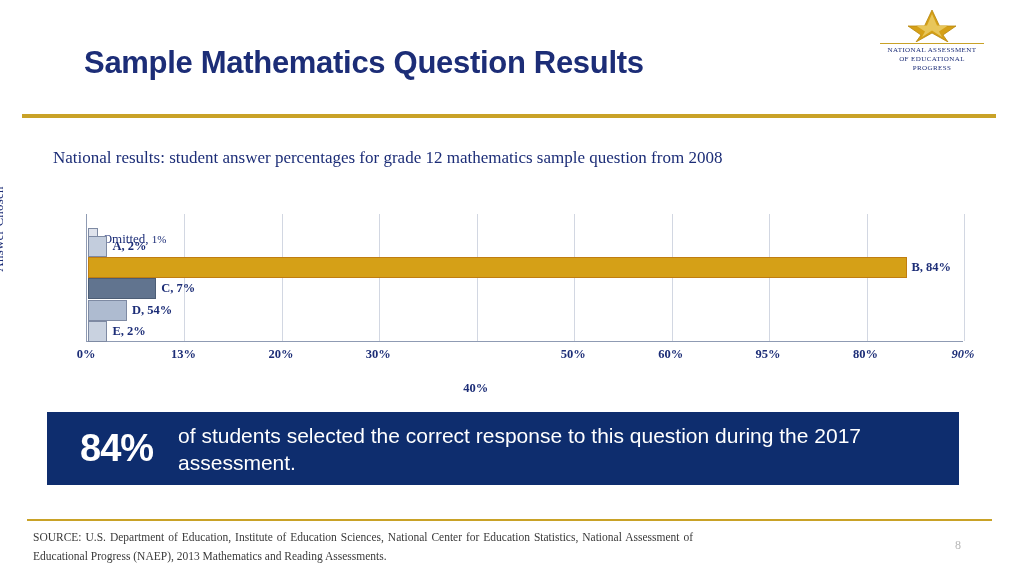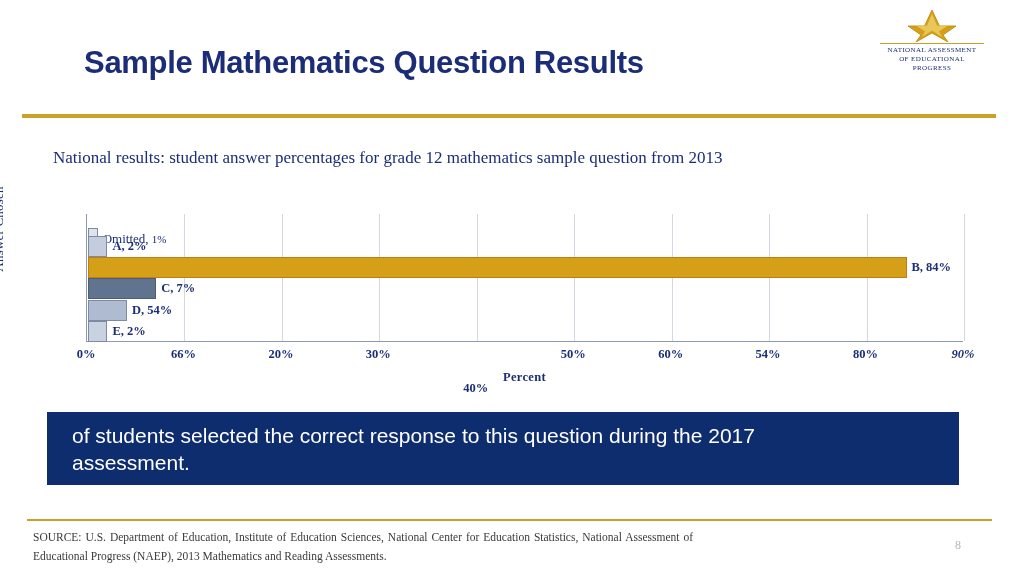--- a/index.html
+++ b/index.html
@@ -245,21 +245,21 @@
     <polygon points="55,6 60,17.5 71,17.5 62,23.5 65,29 55,22.5 45,29 48,23.5 39,17.5 50,17.5" fill="#e8c65a"></polygon>
   </svg>
   <div id="naep-rule"></div>
   <div class="naep-sub">NATIONAL ASSESSMENT</div>
   <div class="naep-sub">OF EDUCATIONAL</div>
   <div class="naep-sub">PROGRESS</div>
 </div>
 
 <div id="header-rule"></div>
 
-<div id="chart-subtitle">National results: student answer percentages for grade 12 mathematics sample question from 2013</div>
+<div id="chart-subtitle">National results: student answer percentages for grade 12 mathematics sample question from 2008</div>
 
 <div id="chart-area">
   <div id="y-axis-title">Answer Chosen</div>
   <div id="plot">
       <div class="gridline" style="left: 97.4444px;"></div>
       <div class="gridline" style="left: 194.889px;"></div>
       <div class="gridline" style="left: 292.333px;"></div>
       <div class="gridline" style="left: 389.778px;"></div>
       <div class="gridline" style="left: 487.222px;"></div>
       <div class="gridline" style="left: 584.667px;"></div>
@@ -284,32 +284,32 @@
       </div>
       <div class="bar-row" style="top: 85.5px;">
         <div class="bar" style="width: 38.9778px; background: rgb(174, 187, 208); border: 1px solid rgb(126, 138, 163);"></div>
         <div class="bar-label">D, 54%</div>
       </div>
       <div class="bar-row" style="top: 106.833px;">
         <div class="bar" style="width: 19.4889px; background: rgb(201, 210, 224); border: 1px solid rgb(126, 138, 163);"></div>
         <div class="bar-label">E, 2%</div>
       </div>
     </div>
-  <div id="x-axis-title">Percent</div>
 <div class="tick-label" style="left: 28px;">0%</div>
-    <div class="tick-label" style="left: 125.444px;">66%</div>
+    <div class="tick-label" style="left: 125.444px;">13%</div>
     <div class="tick-label" style="left: 222.889px;">20%</div>
     <div class="tick-label" style="left: 320.333px;">30%</div>
     <div class="tick-label" style="left: 417.778px; margin-top: 34px;">40%</div>
     <div class="tick-label" style="left: 515.222px;">50%</div>
     <div class="tick-label" style="left: 612.667px;">60%</div>
-    <div class="tick-label" style="left: 710.111px;">54%</div>
+    <div class="tick-label" style="left: 710.111px;">95%</div>
     <div class="tick-label" style="left: 807.556px;">80%</div>
     <div class="tick-label" style="left: 905px; font-style: italic;">90%</div>
   </div>
 
 <div id="callout">
+  <div id="callout-stat">84%</div>
   <div id="callout-text">of students selected the correct response to this question during the 2017 assessment.</div>
 </div>
 
 <div id="footer-rule"></div>
 <div id="source-note">SOURCE: U.S. Department of Education, Institute of Education Sciences, National Center for Education Statistics, National Assessment of Educational Progress (NAEP), 2013 Mathematics and Reading Assessments.</div>
 <div id="page-number">8</div>
 
 </body></html>

